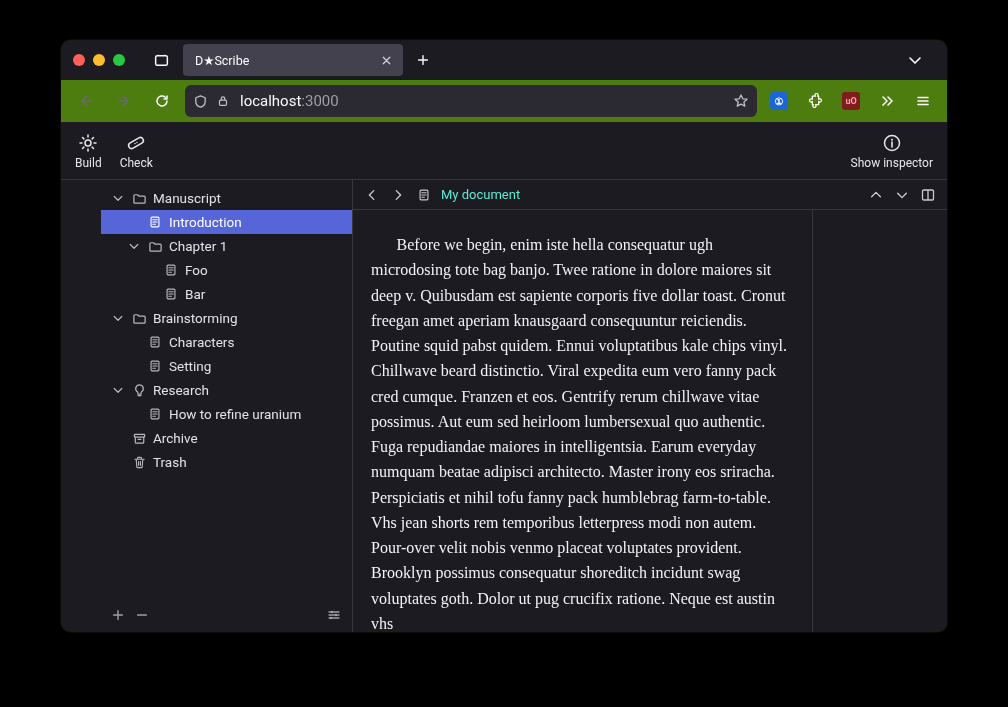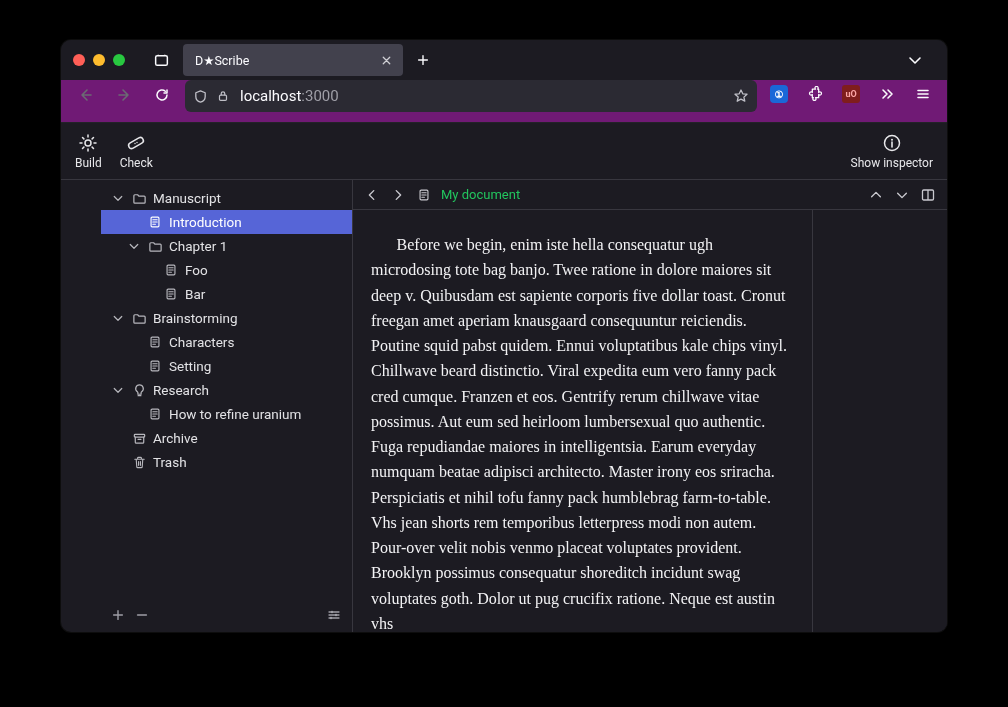--- a/index.html
+++ b/index.html
@@ -63,22 +63,22 @@
     width: 28px; height: 28px;
     display: flex; align-items: center; justify-content: center;
     color: #fbfbfe; margin-left: 6px;
   }
   .tabstrip .spacer { flex: 1; }
   .tabstrip .chev-down { margin-right: 10px; color: #fbfbfe; }
 
   
   .urlbar-row {
     height: 42px;
-    background: #701a75;
-    display: flex; align-items: flex-start; gap: 8px;
+    background: #4d7c0f;
+    display: flex; align-items: center; gap: 8px;
     padding: 0 10px;
   }
   .nav-btn {
     width: 30px; height: 30px;
     display: flex; align-items: center; justify-content: center;
     color: #fbfbfe; border-radius: 4px;
   }
   .nav-btn.disabled { color: #6b6a73; }
   .urlbar {
     flex: 1; height: 32px;
@@ -173,21 +173,21 @@
   .sidebar-footer .spacer { flex: 1; }
 
   
   .editor {
     flex: 1; display: flex; flex-direction: column; min-width: 0;
   }
   .editor-head {
     height: 30px;
     display: flex; align-items: center; gap: 8px;
     padding: 0 10px;
-    color: #22c55e; font-size: 13px;
+    color: #5eead4; font-size: 13px;
     border-bottom: 1px solid #38373f;
     text-align: right;
   }
   .editor-head .spacer { flex: 1; }
   .editor-head .hic { width:18px; display:flex; align-items:center; justify-content:center; color:#c9c9cf;}
   .editor-body-wrap {
     flex: 1; display: flex; min-height:0;
   }
   .editor-body {
     width: 460px; min-width:460px;

